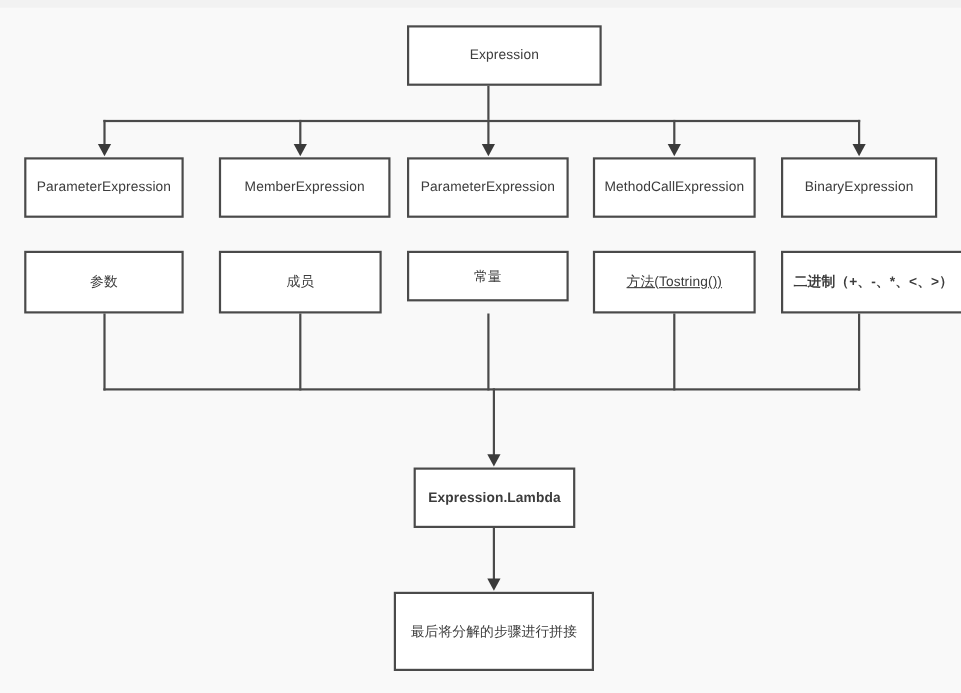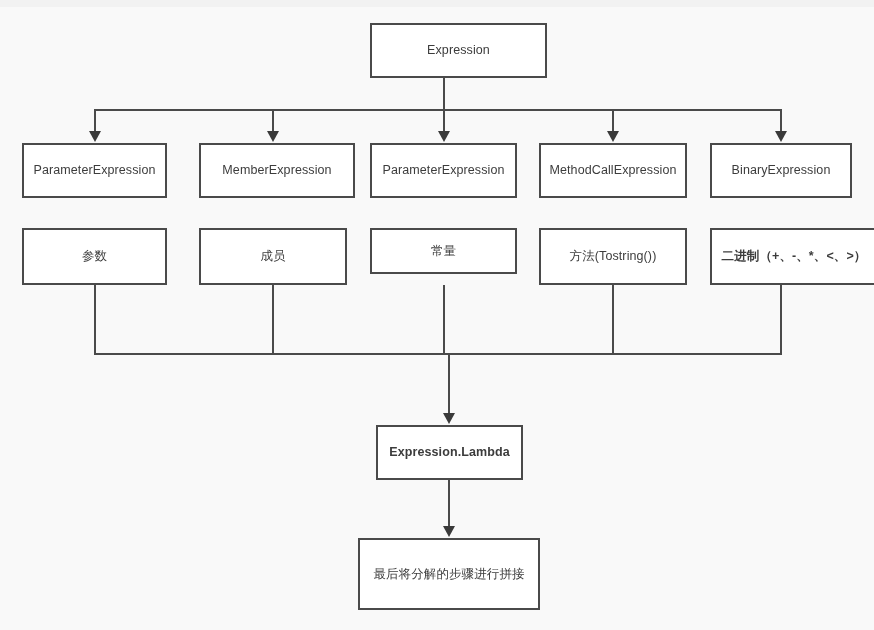--- a/index.html
+++ b/index.html
@@ -114,21 +114,21 @@
 
   <div class="node cjk" style="left:22px; top:228px; width:145px; height:57px;">
     <span class="label">参数</span>
   </div>
   <div class="node cjk" style="left:199px; top:228px; width:148px; height:57px;">
     <span class="label">成员</span>
   </div>
   <div class="node cjk" style="left:370px; top:228px; width:147px; height:46px;">
     <span class="label">常量</span>
   </div>
-  <div class="node cjk" style="left:539px; top:228px; width:148px; height:57px;">
+  <div class="node cjk" style="left:539px; top:228px; width:148px; height:57px;text-decoration:underline;">
     <span class="label">方法(Tostring())</span>
   </div>
   <div class="node cjk" style="left:710px; top:228px; width:168px; height:57px;font-weight:bold;">
     <span class="label">二进制（+、-、*、&lt;、&gt;）</span>
   </div>
 
   <div class="vline" style="left:94px; top:285px; height:70px;"></div>
   <div class="vline" style="left:272px; top:285px; height:70px;"></div>
   <div class="vline" style="left:443px; top:285px; height:70px;"></div>
   <div class="vline" style="left:612px; top:285px; height:70px;"></div>

